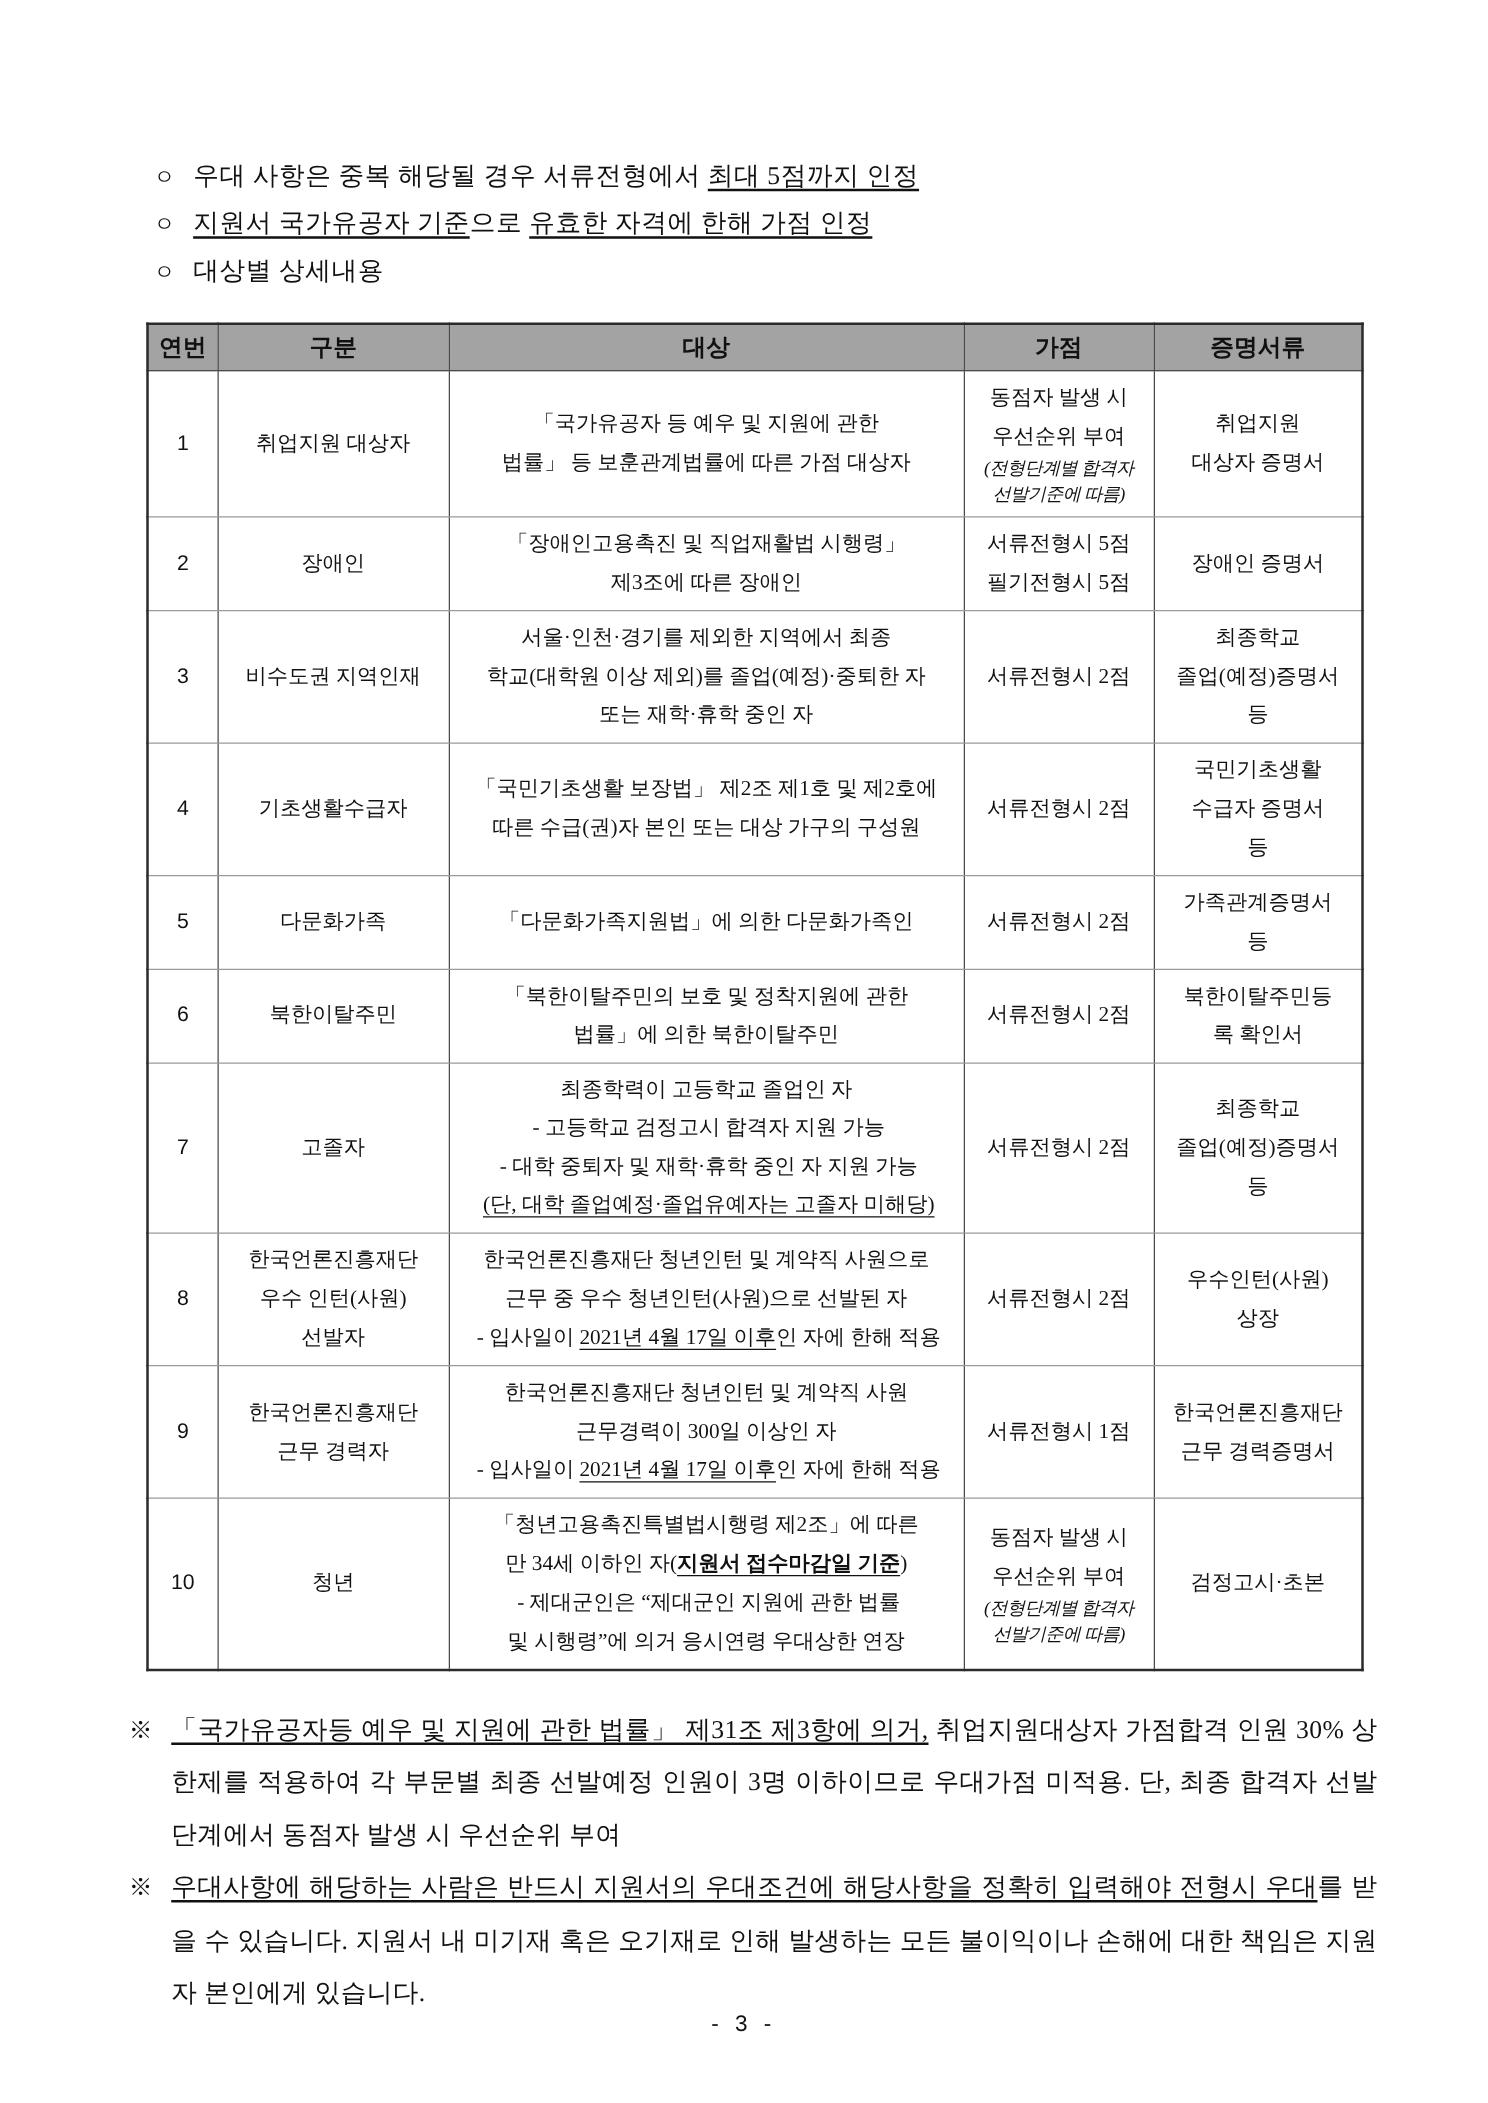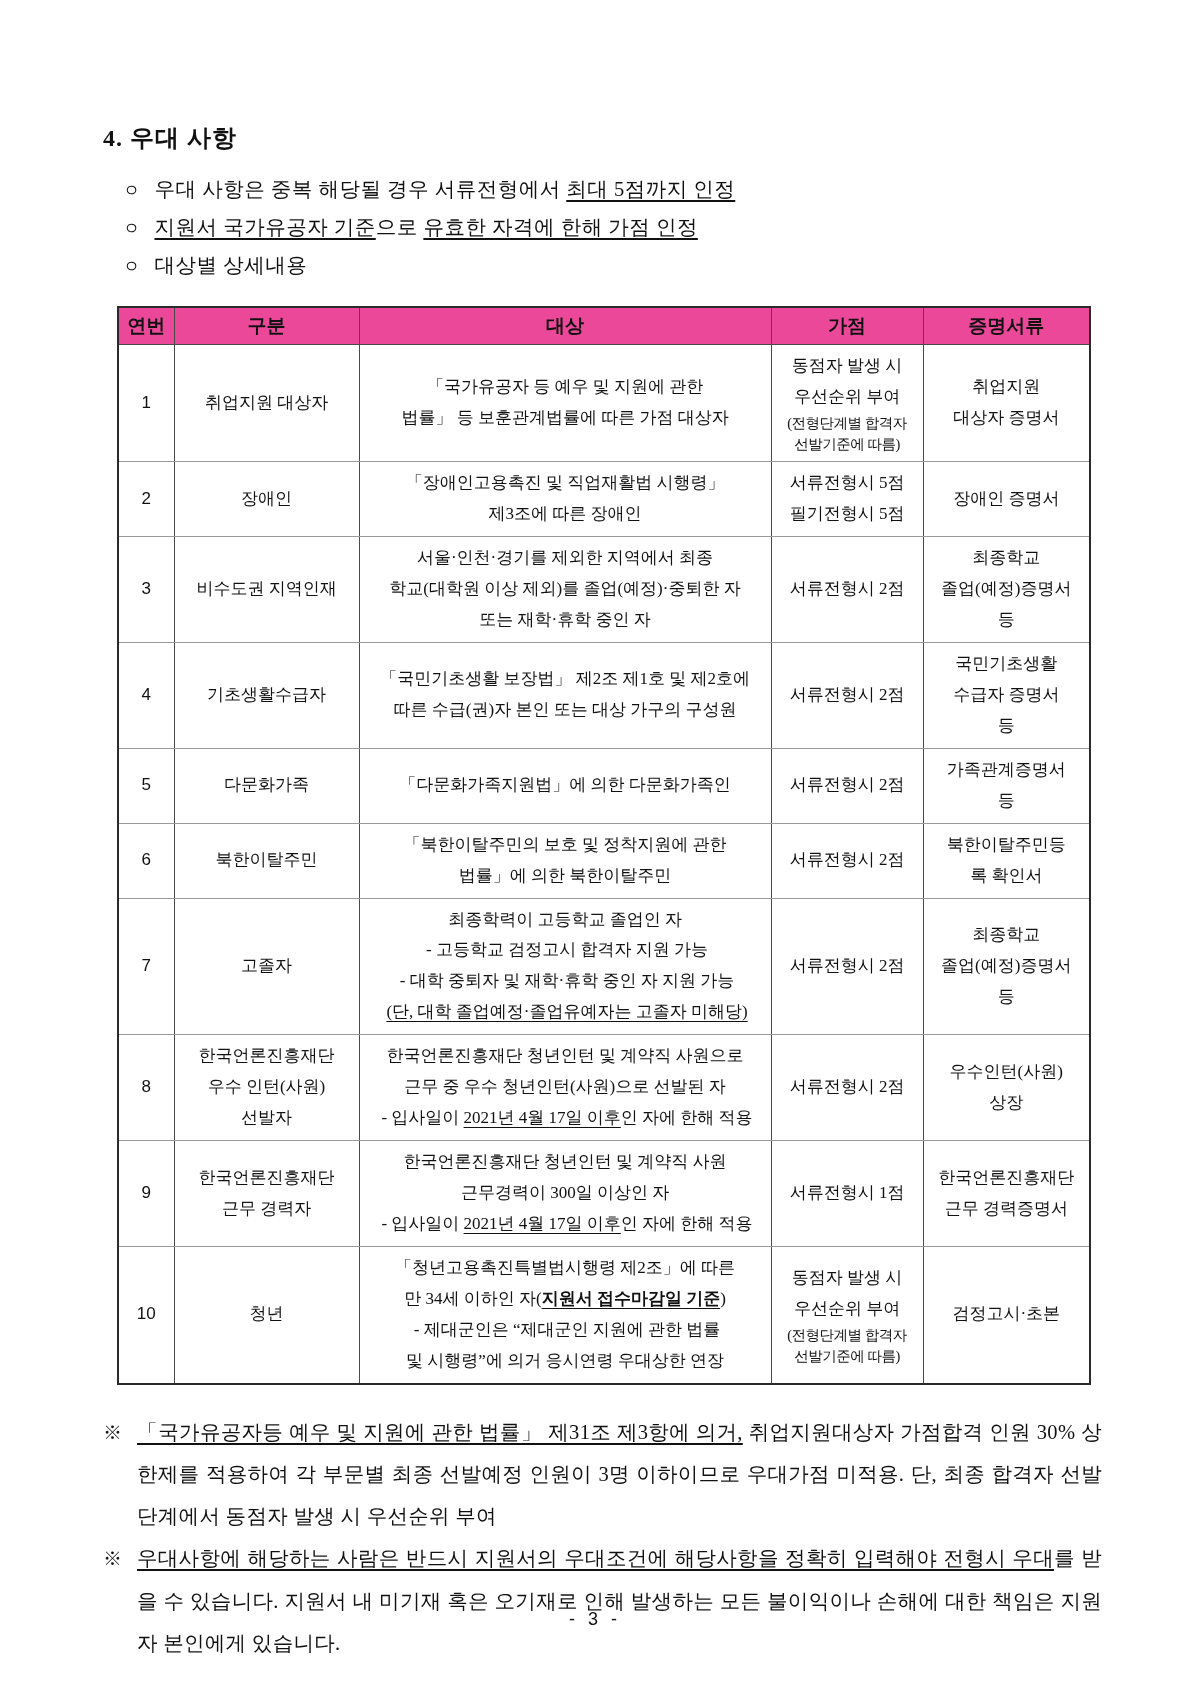--- a/index.html
+++ b/index.html
@@ -25,31 +25,31 @@
     border-collapse: collapse; table-layout: fixed;
     border: 2px solid #2b2b2b;
   }
   table.spec th, table.spec td {
     border-left: 1px solid #4a4a4a; border-right: 1px solid #4a4a4a;
     border-top: 1px solid #9a9a9a; border-bottom: 1px solid #9a9a9a;
     text-align: center; vertical-align: middle;
     padding: 6px 4px;
   }
   table.spec thead th {
-    background: #ec4899; font-size: 19px; font-weight: bold;
+    background: #a3a3a3; font-size: 19px; font-weight: bold;
     padding: 5px 2px; border-bottom: 1px solid #4a4a4a;
     font-family: "Liberation Sans", "DejaVu Sans", sans-serif;
   }
   table.spec td { font-size: 17px; line-height: 1.82; }
   td.no-cell { font-size: 18px; font-family: "Liberation Sans", "DejaVu Sans", sans-serif; }
   td.cat-cell { font-size: 17.5px; line-height: 1.9; }
   td.target-cell { padding: 6px 8px; }
   td.target-cell .line.left { text-align: center; padding-left: 4px; }
   td.bonus-cell { font-size: 16.5px; line-height: 1.62; margin-left: 32px; }
-  td.bonus-cell .small { font-size: 14.5px; line-height: 1.45; letter-spacing: -0.5px; }
+  td.bonus-cell .small { font-size: 14.5px; line-height: 1.45; letter-spacing: -0.5px; font-style: italic; }
   td.docs-cell { font-size: 16.5px; line-height: 1.75; }
   .bold { font-weight: bold; text-align: right; }
 
   
   .notes { margin-top: 26px; margin-right: -12px; }
   .note { display: flex; align-items: flex-start; font-size: 20.5px; line-height: 2.06; letter-spacing: 0.3px; }
   .note-marker { flex: 0 0 34px; font-size: 19px; padding-top: 2px; }
   .note-text { flex: 1 1 auto; text-align: justify; }
 
   
@@ -57,21 +57,20 @@
     position: absolute; left: 0; bottom: 52px; width: 100%;
     text-align: center; font-size: 18px; letter-spacing: 4px;
     font-family: "Liberation Sans", "DejaVu Sans", sans-serif;
   }
 </style>
 </head>
 <body>
 
 <div class="doc">
 
-  <div class="title">4. 우대 사항</div>
 
   <div class="bullets">
     <div class="bullet-row">
       <span class="bullet-mark">ㅇ</span>
       <span><span>우대 사항은 중복 해당될 경우 서류전형에서 </span><u>최대 5점까지 인정</u></span>
     </div>
     <div class="bullet-row">
       <span class="bullet-mark">ㅇ</span>
       <span><u>지원서 국가유공자 기준</u><span>으로 </span><u>유효한 자격에 한해 가점 인정</u></span>
     </div>

